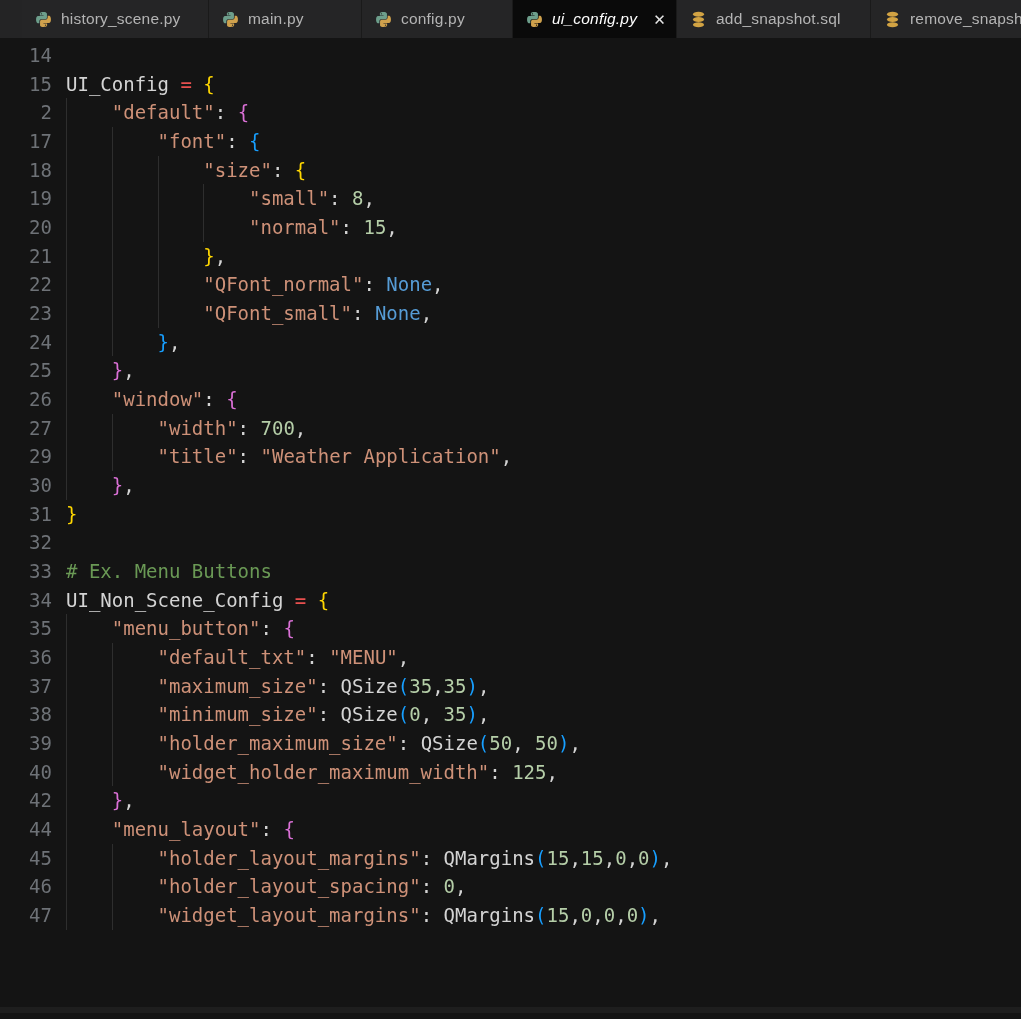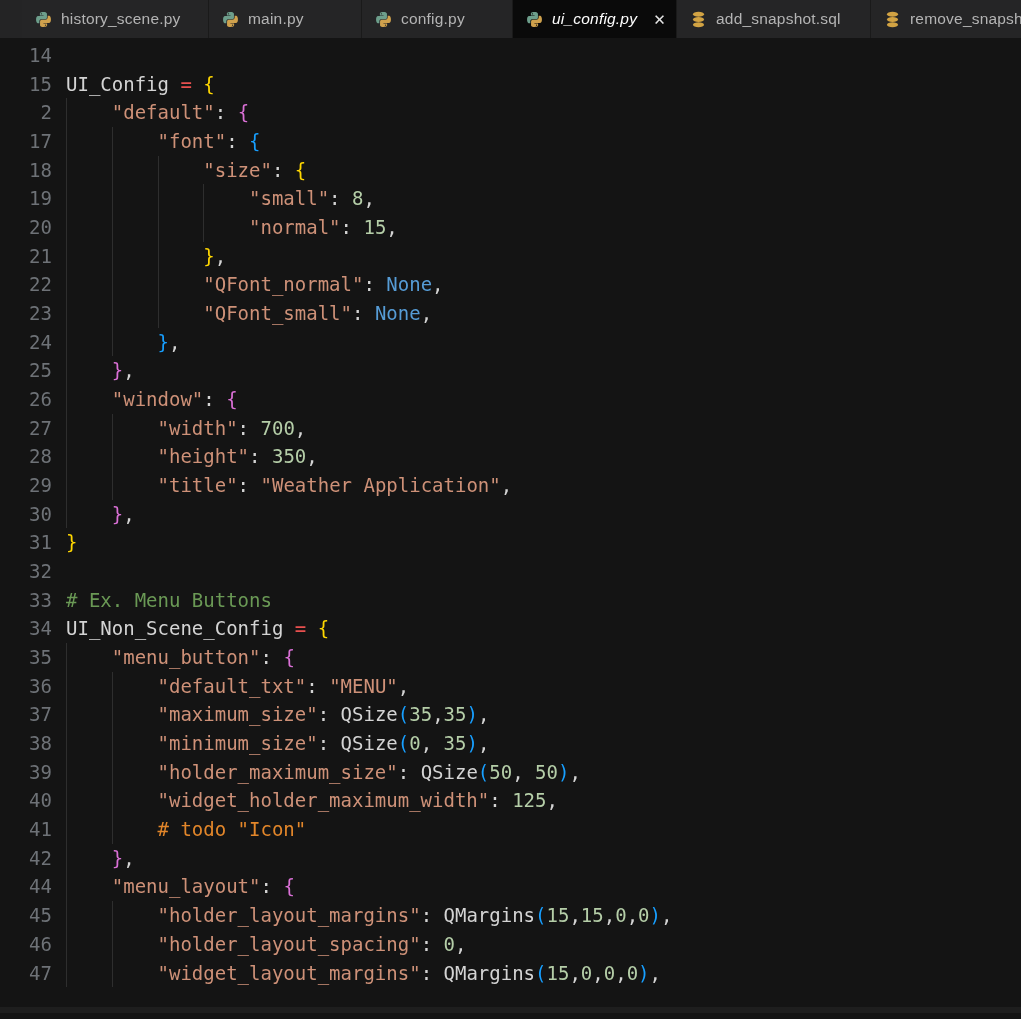--- a/index.html
+++ b/index.html
@@ -170,24 +170,20 @@
       </div>
       <div class="row">
         <div class="ln">26</div>
         <div class="code"><span class="guide" style="left: 0px;"></span><span class="tk-w">    </span><span class="tk-s">"window"</span><span class="tk-p">:</span><span class="tk-w"> </span><span class="tk-b2">{</span></div>
       </div>
       <div class="row">
         <div class="ln">27</div>
         <div class="code"><span class="guide" style="left: 0px;"></span><span class="guide" style="left: 45.8px;"></span><span class="tk-w">        </span><span class="tk-s">"width"</span><span class="tk-p">:</span><span class="tk-w"> </span><span class="tk-n">700</span><span class="tk-p">,</span></div>
       </div>
       <div class="row">
-        <div class="ln">28</div>
-        <div class="code"><span class="guide" style="left: 0px;"></span><span class="guide" style="left: 45.8px;"></span><span class="tk-w">        </span><span class="tk-s">"height"</span><span class="tk-p">:</span><span class="tk-w"> </span><span class="tk-n">350</span><span class="tk-p">,</span></div>
-      </div>
-      <div class="row">
         <div class="ln">29</div>
         <div class="code"><span class="guide" style="left: 0px;"></span><span class="guide" style="left: 45.8px;"></span><span class="tk-w">        </span><span class="tk-s">"title"</span><span class="tk-p">:</span><span class="tk-w"> </span><span class="tk-s">"Weather Application"</span><span class="tk-p">,</span></div>
       </div>
       <div class="row">
         <div class="ln">30</div>
         <div class="code"><span class="guide" style="left: 0px;"></span><span class="tk-w">    </span><span class="tk-b2">}</span><span class="tk-p">,</span></div>
       </div>
       <div class="row">
         <div class="ln">31</div>
         <div class="code"><span class="tk-b1">}</span></div>
@@ -222,24 +218,20 @@
       </div>
       <div class="row">
         <div class="ln">39</div>
         <div class="code"><span class="guide" style="left: 0px;"></span><span class="guide" style="left: 45.8px;"></span><span class="tk-w">        </span><span class="tk-s">"holder_maximum_size"</span><span class="tk-p">:</span><span class="tk-w"> </span><span class="tk-v">QSize</span><span class="tk-b3">(</span><span class="tk-n">50</span><span class="tk-p">,</span><span class="tk-w"> </span><span class="tk-n">50</span><span class="tk-b3">)</span><span class="tk-p">,</span></div>
       </div>
       <div class="row">
         <div class="ln">40</div>
         <div class="code"><span class="guide" style="left: 0px;"></span><span class="guide" style="left: 45.8px;"></span><span class="tk-w">        </span><span class="tk-s">"widget_holder_maximum_width"</span><span class="tk-p">:</span><span class="tk-w"> </span><span class="tk-n">125</span><span class="tk-p">,</span></div>
       </div>
       <div class="row">
-        <div class="ln">41</div>
-        <div class="code"><span class="guide" style="left: 0px;"></span><span class="guide" style="left: 45.8px;"></span><span class="tk-w">        </span><span class="tk-td"># todo "Icon"</span></div>
-      </div>
-      <div class="row">
         <div class="ln">42</div>
         <div class="code"><span class="guide" style="left: 0px;"></span><span class="tk-w">    </span><span class="tk-b2">}</span><span class="tk-p">,</span></div>
       </div>
       <div class="row">
         <div class="ln">44</div>
         <div class="code"><span class="guide" style="left: 0px;"></span><span class="tk-w">    </span><span class="tk-s">"menu_layout"</span><span class="tk-p">:</span><span class="tk-w"> </span><span class="tk-b2">{</span></div>
       </div>
       <div class="row">
         <div class="ln">45</div>
         <div class="code"><span class="guide" style="left: 0px;"></span><span class="guide" style="left: 45.8px;"></span><span class="tk-w">        </span><span class="tk-s">"holder_layout_margins"</span><span class="tk-p">:</span><span class="tk-w"> </span><span class="tk-v">QMargins</span><span class="tk-b3">(</span><span class="tk-n">15</span><span class="tk-p">,</span><span class="tk-n">15</span><span class="tk-p">,</span><span class="tk-n">0</span><span class="tk-p">,</span><span class="tk-n">0</span><span class="tk-b3">)</span><span class="tk-p">,</span></div>

